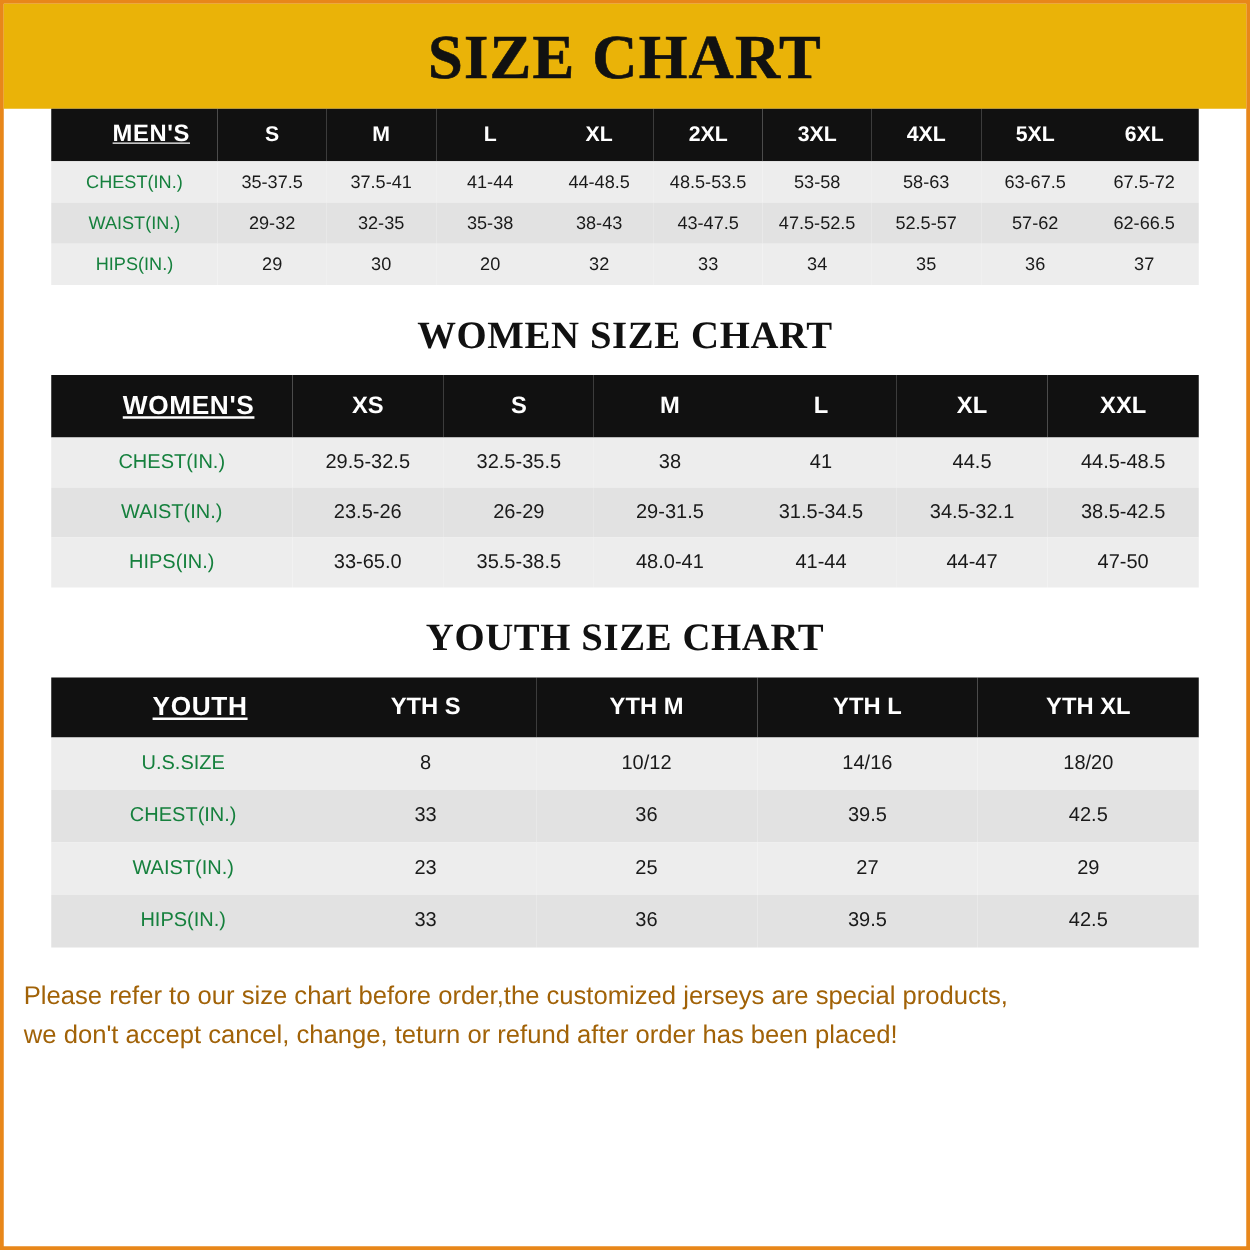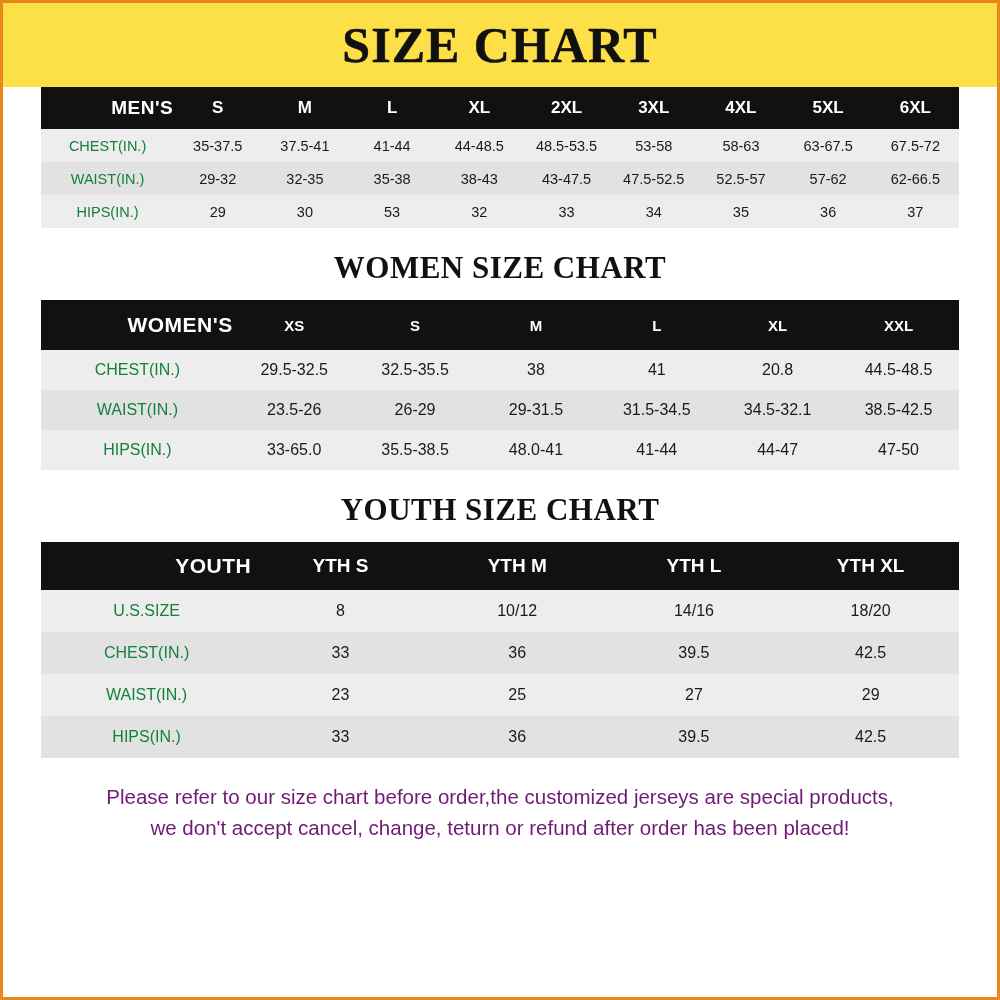--- a/index.html
+++ b/index.html
@@ -16,21 +16,21 @@
   .page {
     width: 1000px;
     height: 1000px;
     position: relative;
     box-sizing: border-box;
     border: 3px solid #e8871a;
     background: #fff;
   }
   .banner {
     height: 84px;
-    background: #fde047;
+    background: #eab308;
     display: flex;
     align-items: center;
     justify-content: center;
   }
   .banner-title {
     font-family: "Liberation Serif", serif;
     font-weight: bold;
     font-size: 50px;
     letter-spacing: 1px;
     color: #111;
@@ -57,24 +57,25 @@
   .head-row td, .head-row th {
     background: #111;
     color: #fff;
     font-weight: bold;
     font-size: 17px;
     height: 40px;
     text-align: center;
     font-family: "Liberation Sans", sans-serif;
   }
   .head-row .rowhead {
-    text-align: right;
+    text-align: center;
     padding-left: 28px;
     font-size: 19px;
     letter-spacing: 0.5px;
+    text-decoration: underline;
   }
   tbody td {
     height: 31px;
     text-align: center;
     font-size: 14.5px;
     color: #1a1a1a;
     background: #ededed;
   }
   tbody tr:nth-child(even) td {
     background: #e2e2e2;
@@ -83,35 +84,34 @@
     text-align: center;
     font-size: 14.5px;
     color: #15803d;
   }
   
   .men-table col.lbl { width: 14.5%; }
   .women-table col.lbl { width: 21%; }
   .youth-table col.lbl { width: 23%; }
 
   .women-table .head-row td,
-  .women-table .head-row th { height: 48px; font-size: 15px; }
+  .women-table .head-row th { height: 48px; font-size: 19px; }
   .women-table .head-row .rowhead { font-size: 21px; margin-left: 25px; }
   .women-table tbody td { height: 38px; font-size: 16px; }
   .women-table tbody td.rowhead { font-size: 16px; }
 
   .youth-table .head-row td,
   .youth-table .head-row th { height: 46px; font-size: 19px; }
   .youth-table .head-row .rowhead { font-size: 21px; }
   .youth-table tbody td { height: 40px; font-size: 16px; }
   .youth-table tbody td.rowhead { font-size: 16px; }
 
   .footnote {
     margin: 24px 16px 0 16px;
-    text-align: center;
-    color: #701a75;
+    color: #a16207;
     font-size: 20.5px;
     line-height: 1.5;
     font-family: "Liberation Sans", sans-serif;
   }
   .footnote div { white-space: nowrap; }
 </style>
 </head>
 <body>
 
 <div class="page">
@@ -161,21 +161,21 @@
             <td>43-47.5</td>
             <td>47.5-52.5</td>
             <td>52.5-57</td>
             <td>57-62</td>
             <td>62-66.5</td>
           </tr>
           <tr>
             <td class="rowhead">HIPS(IN.)</td>
             <td>29</td>
             <td>30</td>
-            <td>53</td>
+            <td>20</td>
             <td>32</td>
             <td>33</td>
             <td>34</td>
             <td>35</td>
             <td>36</td>
             <td>37</td>
           </tr>
         </tbody>
     </table>
   </div>
@@ -197,21 +197,21 @@
             <td>XXL</td>
           </tr>
       </thead>
       <tbody>
           <tr>
             <td class="rowhead">CHEST(IN.)</td>
             <td>29.5-32.5</td>
             <td>32.5-35.5</td>
             <td>38</td>
             <td>41</td>
-            <td>20.8</td>
+            <td>44.5</td>
             <td>44.5-48.5</td>
           </tr>
           <tr>
             <td class="rowhead">WAIST(IN.)</td>
             <td>23.5-26</td>
             <td>26-29</td>
             <td>29-31.5</td>
             <td>31.5-34.5</td>
             <td>34.5-32.1</td>
             <td>38.5-42.5</td>

